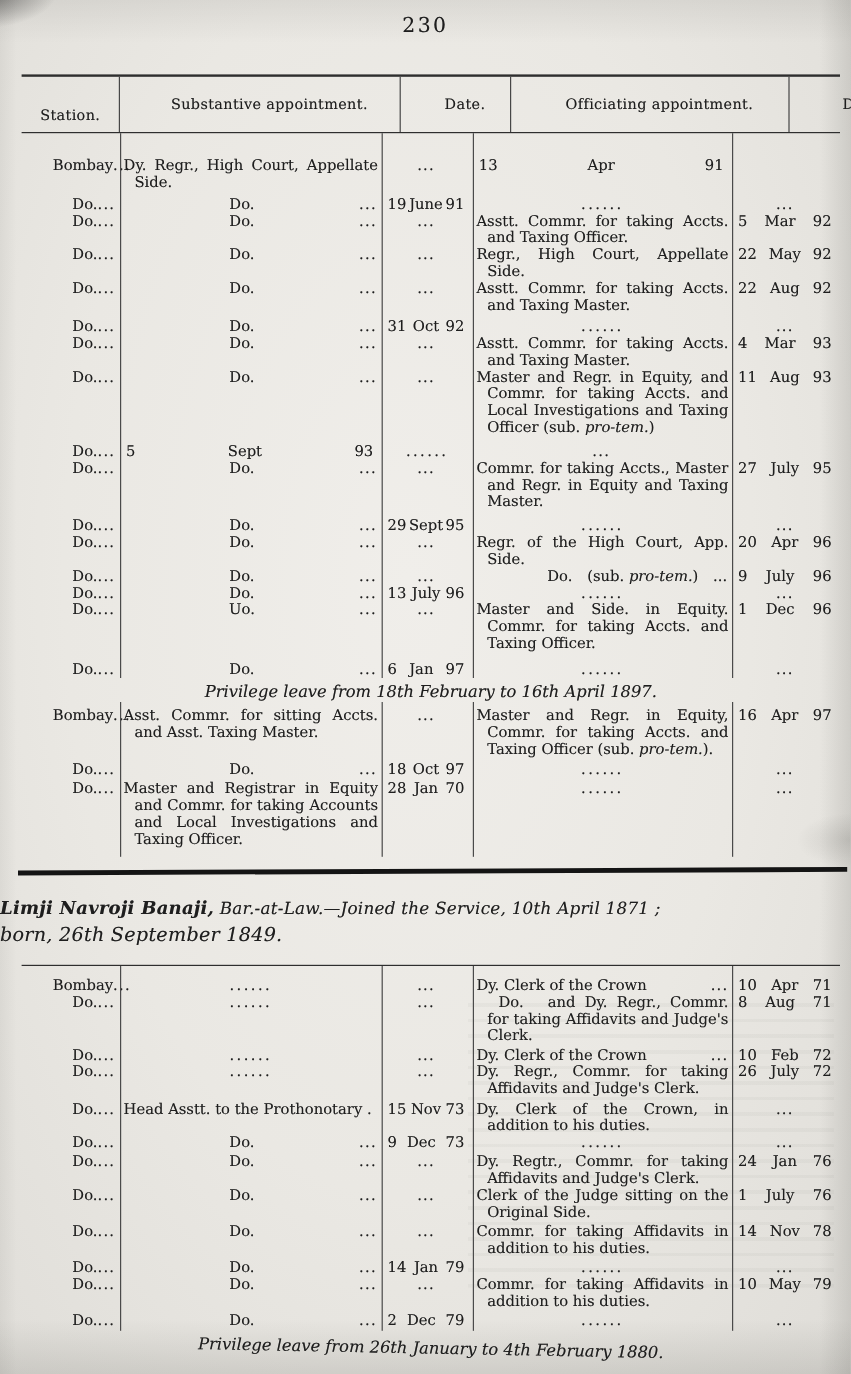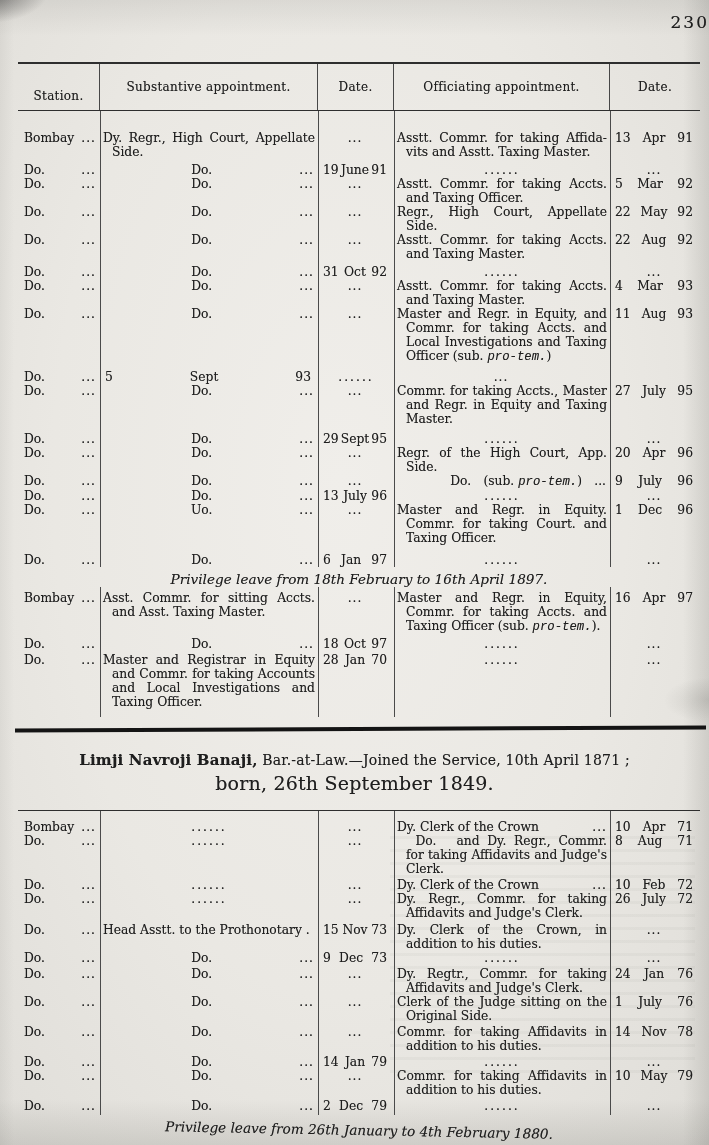--- a/index.html
+++ b/index.html
@@ -11,61 +11,61 @@
     text-shadow:0 0 .3px rgba(25,25,25,.45);
     background:
       radial-gradient(90px 45px at -15px -8px, rgba(35,35,35,.6), rgba(35,35,35,0) 70%),
       radial-gradient(60px 30px at 709px 700px, rgba(90,90,85,.18), rgba(90,90,85,0) 75%),
       linear-gradient(to left, rgba(75,75,70,.15), rgba(75,75,70,0) 26px),
       linear-gradient(to top, rgba(95,95,88,.17), rgba(95,95,88,0) 46px),
       linear-gradient(to bottom, rgba(80,80,75,.10), rgba(80,80,75,0) 36px),
       linear-gradient(to right, rgba(75,75,70,.07), rgba(75,75,70,0) 14px),
       radial-gradient(ellipse at 48% 42%, #f0eeea 0%, #eae8e3 55%, #dfddd8 100%);
   }
-  .pageno{text-align:right;padding-top:12px;font-size:17px;letter-spacing:2px;}
+  .pageno{text-align:center;padding-top:12px;font-size:17px;letter-spacing:2px;}
   .table{margin-left:18px;width:682px;}
   .thead{
     margin-top:30px;display:grid;grid-template-columns:82px 218px 76px 216px 90px;
-    height:46px;border-top:2px solid #2e2e2e;border-bottom:1.4px solid #2e2e2e;
+    height:46px;border-top:2px solid #2e2e2e;border-bottom:1.4px solid #2e2e2e;gap:16px;
   }
   .hcell{display:flex;align-items:center;justify-content:center;font-size:12px;
     border-right:1px solid #474747;letter-spacing:.3px;}
   .hcell:last-child{border-right:none;}
   .hcell:nth-child(1){align-items:flex-end;padding-bottom:7px;}
   .tbody{position:relative;font-size:12.3px;line-height:14px;}
   #t1a{padding-top:20px;}
   #t1b{padding-top:4px;padding-bottom:8px;}
   #t2b{padding-top:9px;padding-bottom:2px;}
   .vwrap{position:absolute;inset:0;pointer-events:none;}
   .vl{position:absolute;top:0;bottom:0;width:1px;background:#4a4a4a;}
   .vl1{left:82px}.vl2{left:300px}.vl3{left:376px}.vl4{left:592px}
   .trow{display:grid;grid-template-columns:82px 218px 76px 216px 90px;align-items:start;}
   .cell{min-height:14px;}
   .st{display:flex;padding:0 4px 0 6px;}
-  .stx{flex:1;text-align:left;}
+  .stx{flex:1;text-align:right;margin-left:20px;}
   .ldr{text-align:right;letter-spacing:1px;}
   .dt{display:flex;justify-content:space-between;padding:0 7px 0 5px;}
   .dt.dots3{justify-content:center;letter-spacing:1px;}
   .txt{text-align:justify;padding:0 3px 0 12px;text-indent:-9px;position:relative;}
   .txt.ctr{text-align:right;text-indent:0;padding:0 4px;}
   .txt .trail{position:absolute;right:3px;bottom:0;letter-spacing:1px;text-indent:0;}
   .do-row{display:flex;padding:0 4px;}
   .dox{flex:1;text-align:center;}
   .do-row .trail{letter-spacing:1px;}
   .dots6{text-align:center;letter-spacing:2px;}
   .note{font-style:italic;text-align:center;font-size:13.6px;margin-top:4px;}
   .note2{margin-top:7px;transform:rotate(1.1deg);}
   .thick-rule{margin:10px 0 0 15px;width:691px;height:4px;background:#141414;transform:rotate(-.25deg);}
-  .heading{margin-top:20px;text-align:center;font-size:14px;letter-spacing:.2px;}
+  .heading{margin-top:20px;text-align:left;font-size:14px;letter-spacing:.2px;font-style:italic;}
   .hname{font-weight:bold;font-size:15px;}
-  .hl2{font-size:19px;margin-top:3px;}
+  .hl2{font-size:16px;margin-top:3px;}
   .toprule{border-top:1.6px solid #2e2e2e;margin-top:16px;}
   .ghost{position:absolute;left:390px;top:828px;width:305px;height:245px;pointer-events:none;
     background:repeating-linear-gradient(0deg, rgba(100,105,95,.05) 0 3px, rgba(0,0,0,0) 3px 13px);}
-  i{font-style:italic;font-family:Liberation Mono, monospace;}
+  i{font-style:italic;}
 </style>
 </head>
 <body>
 
 <div class="paper">
 
   <div class="pageno">230</div>
 
   <div class="table">
     <div class="thead">
@@ -83,21 +83,20 @@
         <div class="vl vl3"></div>
         <div class="vl vl4"></div>
       </div>
     <div class="trow">
           <div class="cell st">
             <span class="stx">Bombay</span>
             <span class="ldr">...</span>
           </div>
           <div class="cell txt">Dy. Regr., High Court, Appellate Side.</div>
           <div class="cell dt dots3">...</div>
-          <div class="cell txt">Asstt. Commr. for taking Affida- vits and Asstt. Taxing Master.</div>
           <div class="cell dt">
             <span>13</span>
             <span>Apr</span>
             <span>91</span>
           </div>
         </div>
         <div class="trow" style="margin-top: 4px;">
           <div class="cell st">
             <span class="stx">Do.</span>
             <span class="ldr">...</span>
@@ -317,21 +316,21 @@
         <div class="trow">
           <div class="cell st">
             <span class="stx">Do.</span>
             <span class="ldr">...</span>
           </div>
           <div class="cell do-row">
             <span class="dox">Uo.</span>
             <span class="trail">...</span>
           </div>
           <div class="cell dt dots3">...</div>
-          <div class="cell txt">Master and Regr. in Equity. Commr. for taking Court. and Taxing Officer.</div>
+          <div class="cell txt">Master and Side. in Equity. Commr. for taking Accts. and Taxing Officer.</div>
           <div class="cell dt">
             <span>1</span>
             <span>Dec</span>
             <span>96</span>
           </div>
         </div>
         <div class="trow" style="margin-top: 8px;">
           <div class="cell st">
             <span class="stx">Do.</span>
             <span class="ldr">...</span>

